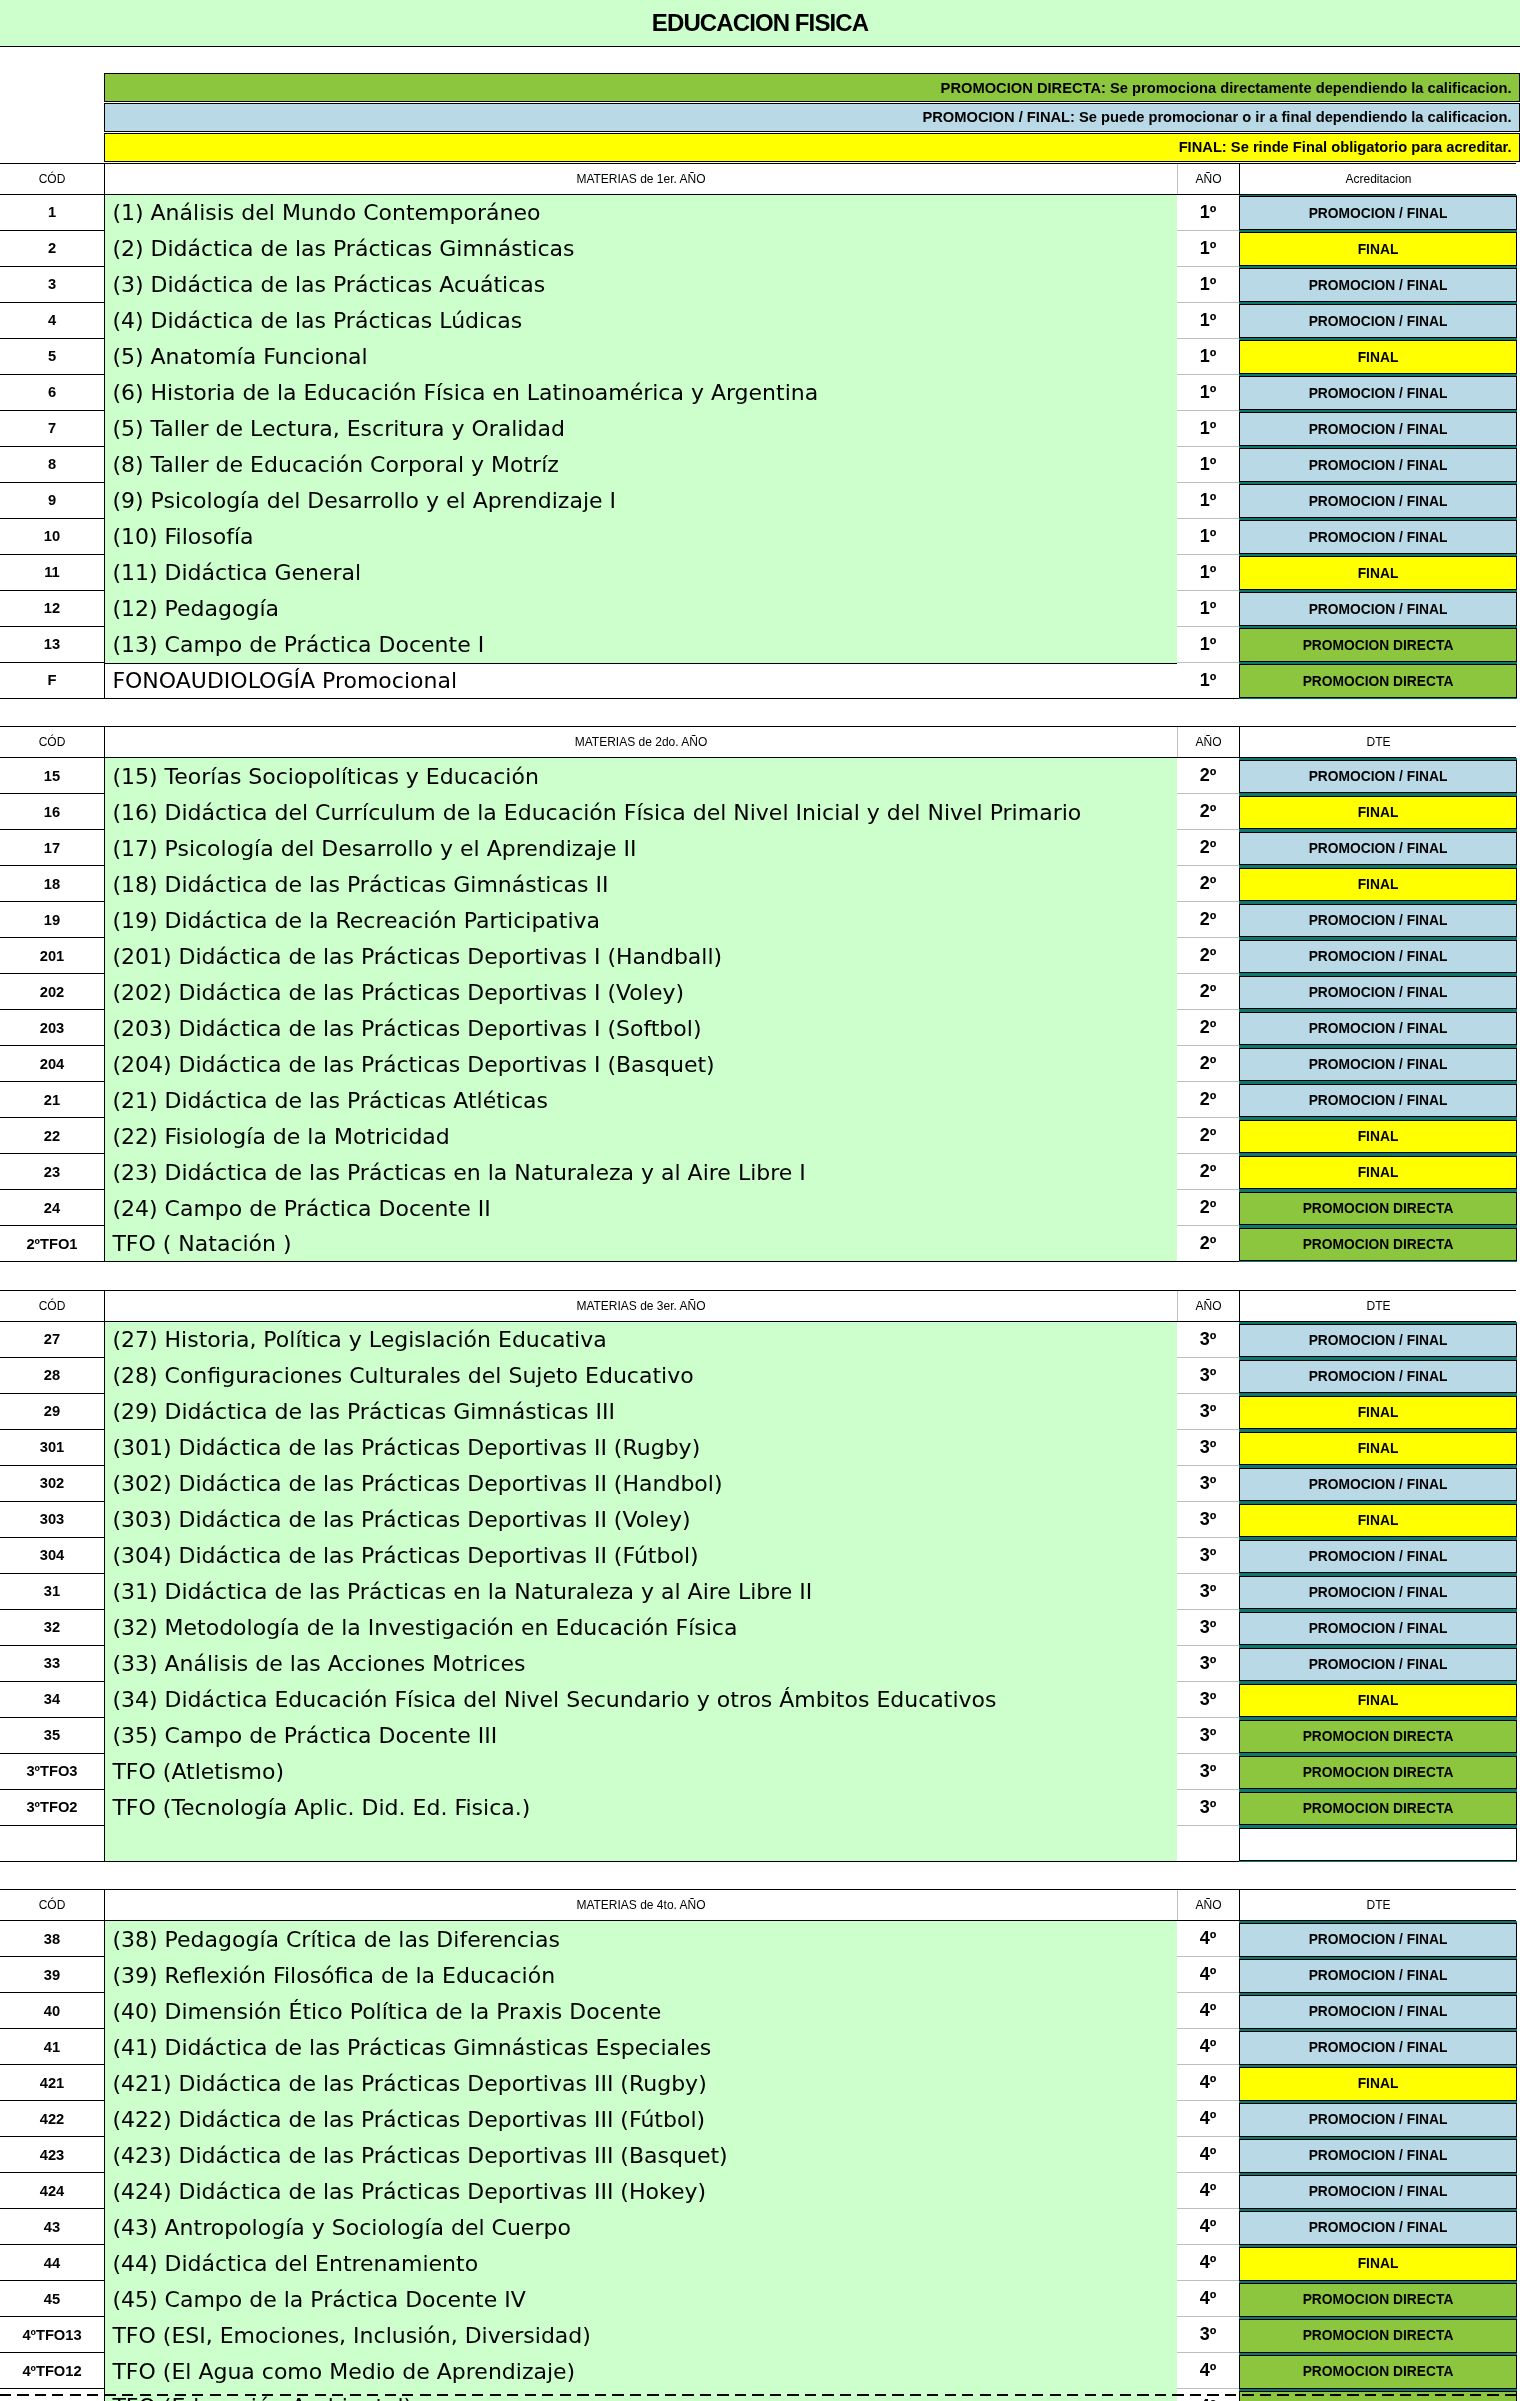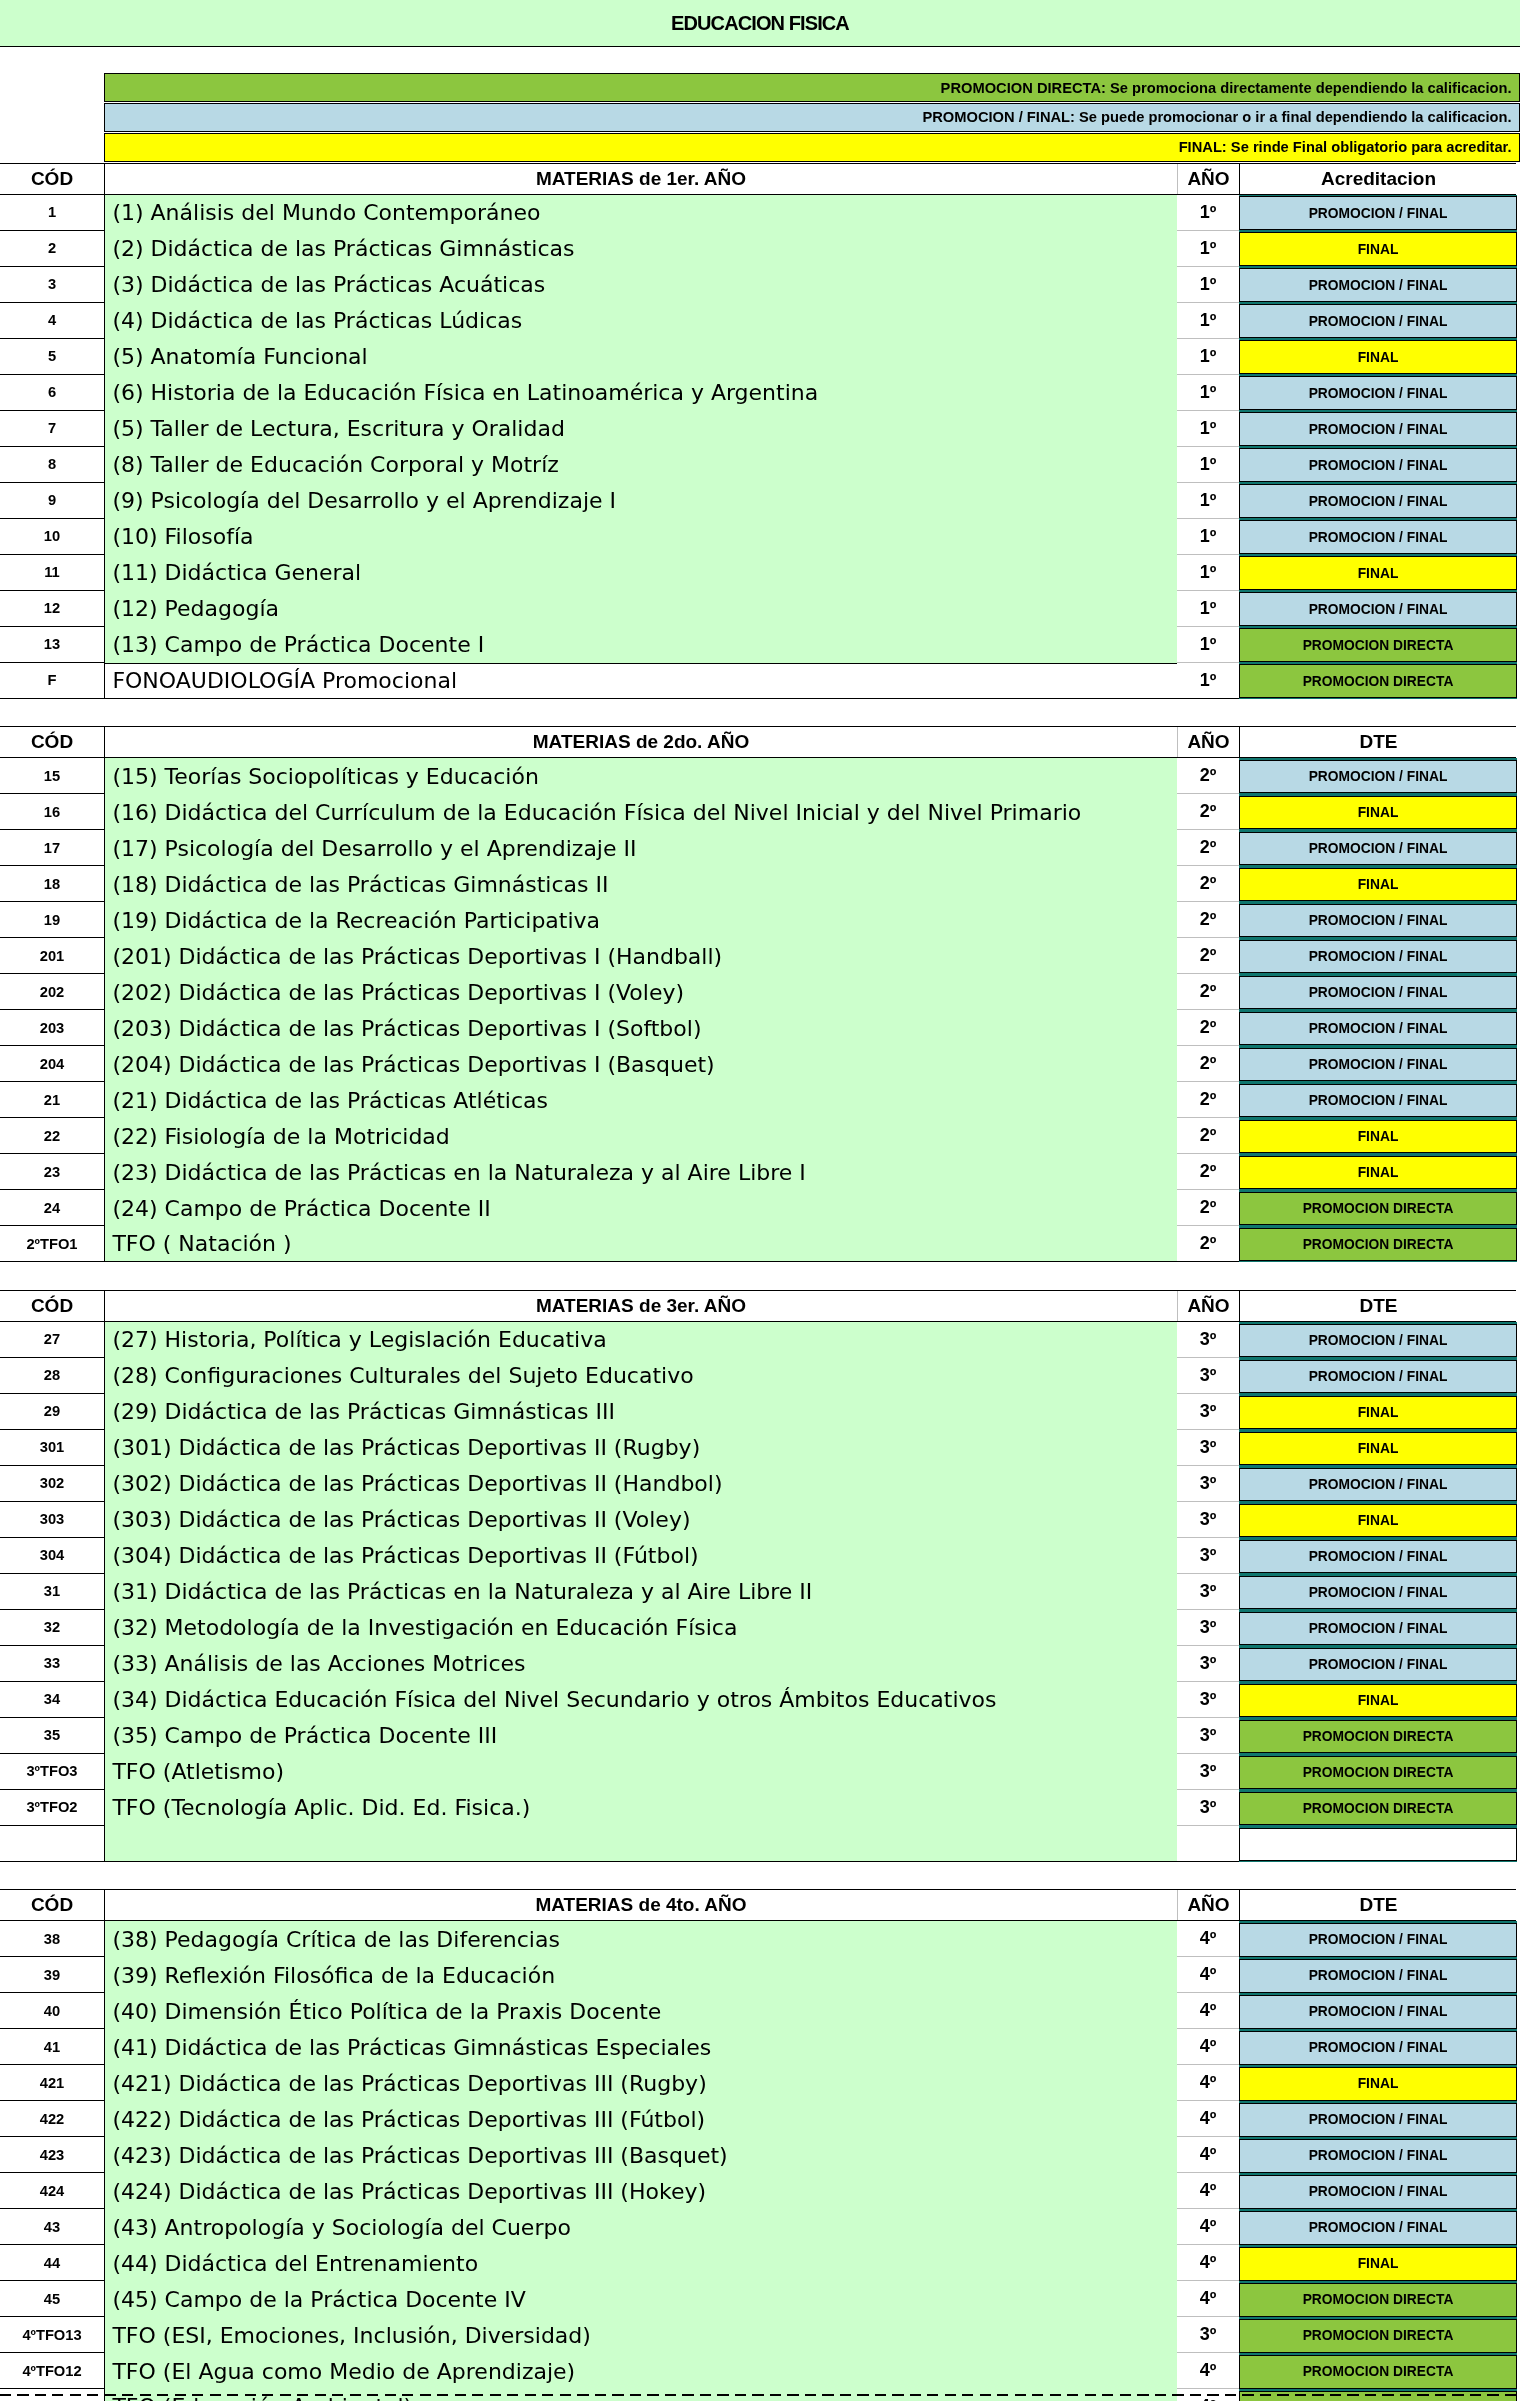--- a/index.html
+++ b/index.html
@@ -1,31 +1,31 @@
 <!DOCTYPE html>
 <html style="--light-green: #CCFFCC;font-size:14.7px"><head>
 <meta charset="utf-8">
 <style>
   html,body{margin:0;padding:0;background:#ffffff;}
   #page{position:relative;width:1520px;height:2401px;background:#ffffff;overflow:hidden;
         font-family:"Liberation Sans",sans-serif;color:#000;}
   
   .title-cell{height:46px;background:var(--light-green,#CCFFCC);border-bottom:0.9px solid #000;
               display:flex;align-items:center;justify-content:center;
-              font-size:20px;font-weight:bold;letter-spacing:-0.9px;}
+              font-size:24px;font-weight:bold;letter-spacing:-0.9px;}
   .spacer-row{height:26px;background:#fff;}
   
   .legend{margin-left:104px;}
   .legend-band{height:27px;border:0.9px solid #000;margin-bottom:0.9px;
                display:flex;align-items:center;justify-content:flex-end;
                padding-right:7.4px;font-weight:bold;font-size:14.7px;text-align:center;}
   
   .row{display:grid;grid-template-columns:104px 1073px 62px 278px;width:1516px;}
   .header-row{height:30px;border-top:1.8px solid #000;border-bottom:1.8px solid #000;}
-  .hcell{display:flex;align-items:center;justify-content:center;font-weight:bold;font-size:19px;background:#fff;}
+  .hcell{display:flex;align-items:center;justify-content:center;font-weight:normal;font-size:12px;background:#fff;}
   .hcell.h-mat{border-left:0.9px solid #000;}
   .hcell.h-status{border-left:0.9px solid #000;}
   .hcell.h-ano{border-left:0.9px solid #bfbfbf;}
   .data-row{height:36px;}
   .cell{display:flex;align-items:center;min-width:0;}
   .cell.cod{justify-content:center;font-weight:bold;font-size:14.7px;border-bottom:0.9px solid #000;background:#fff;}
   .cell.mat{background:var(--light-green,#CCFFCC);border-left:0.9px solid #000;
             font-family:"DejaVu Sans",sans-serif;font-weight:normal;font-size:22px;
             padding-left:7.4px;white-space:nowrap;overflow:hidden;}
   .cell.mat.white{background:#fff;border-top:0.9px solid #000;border-bottom:0.9px solid #000;}

